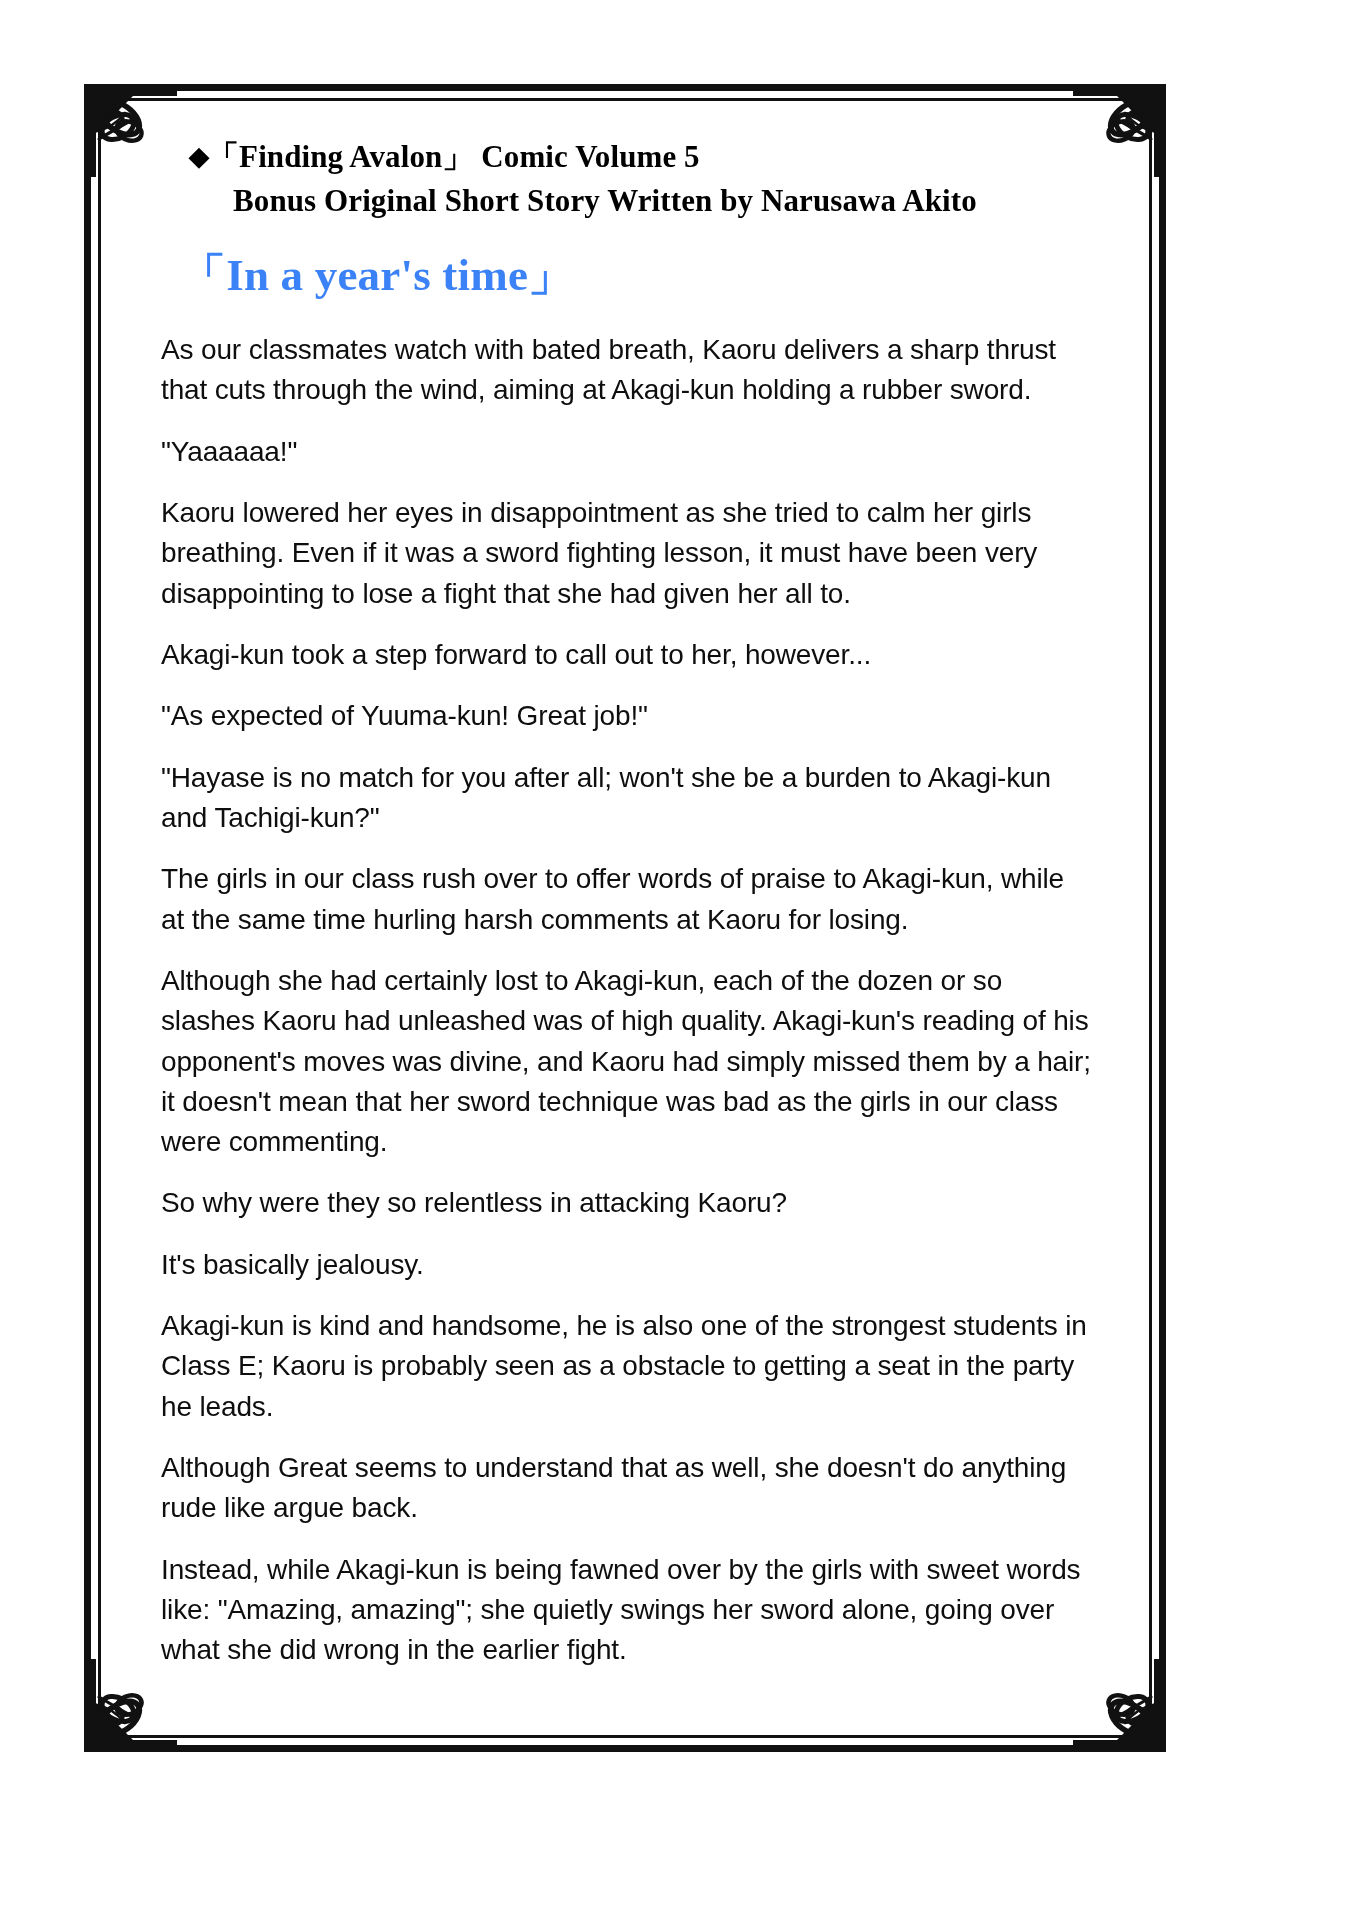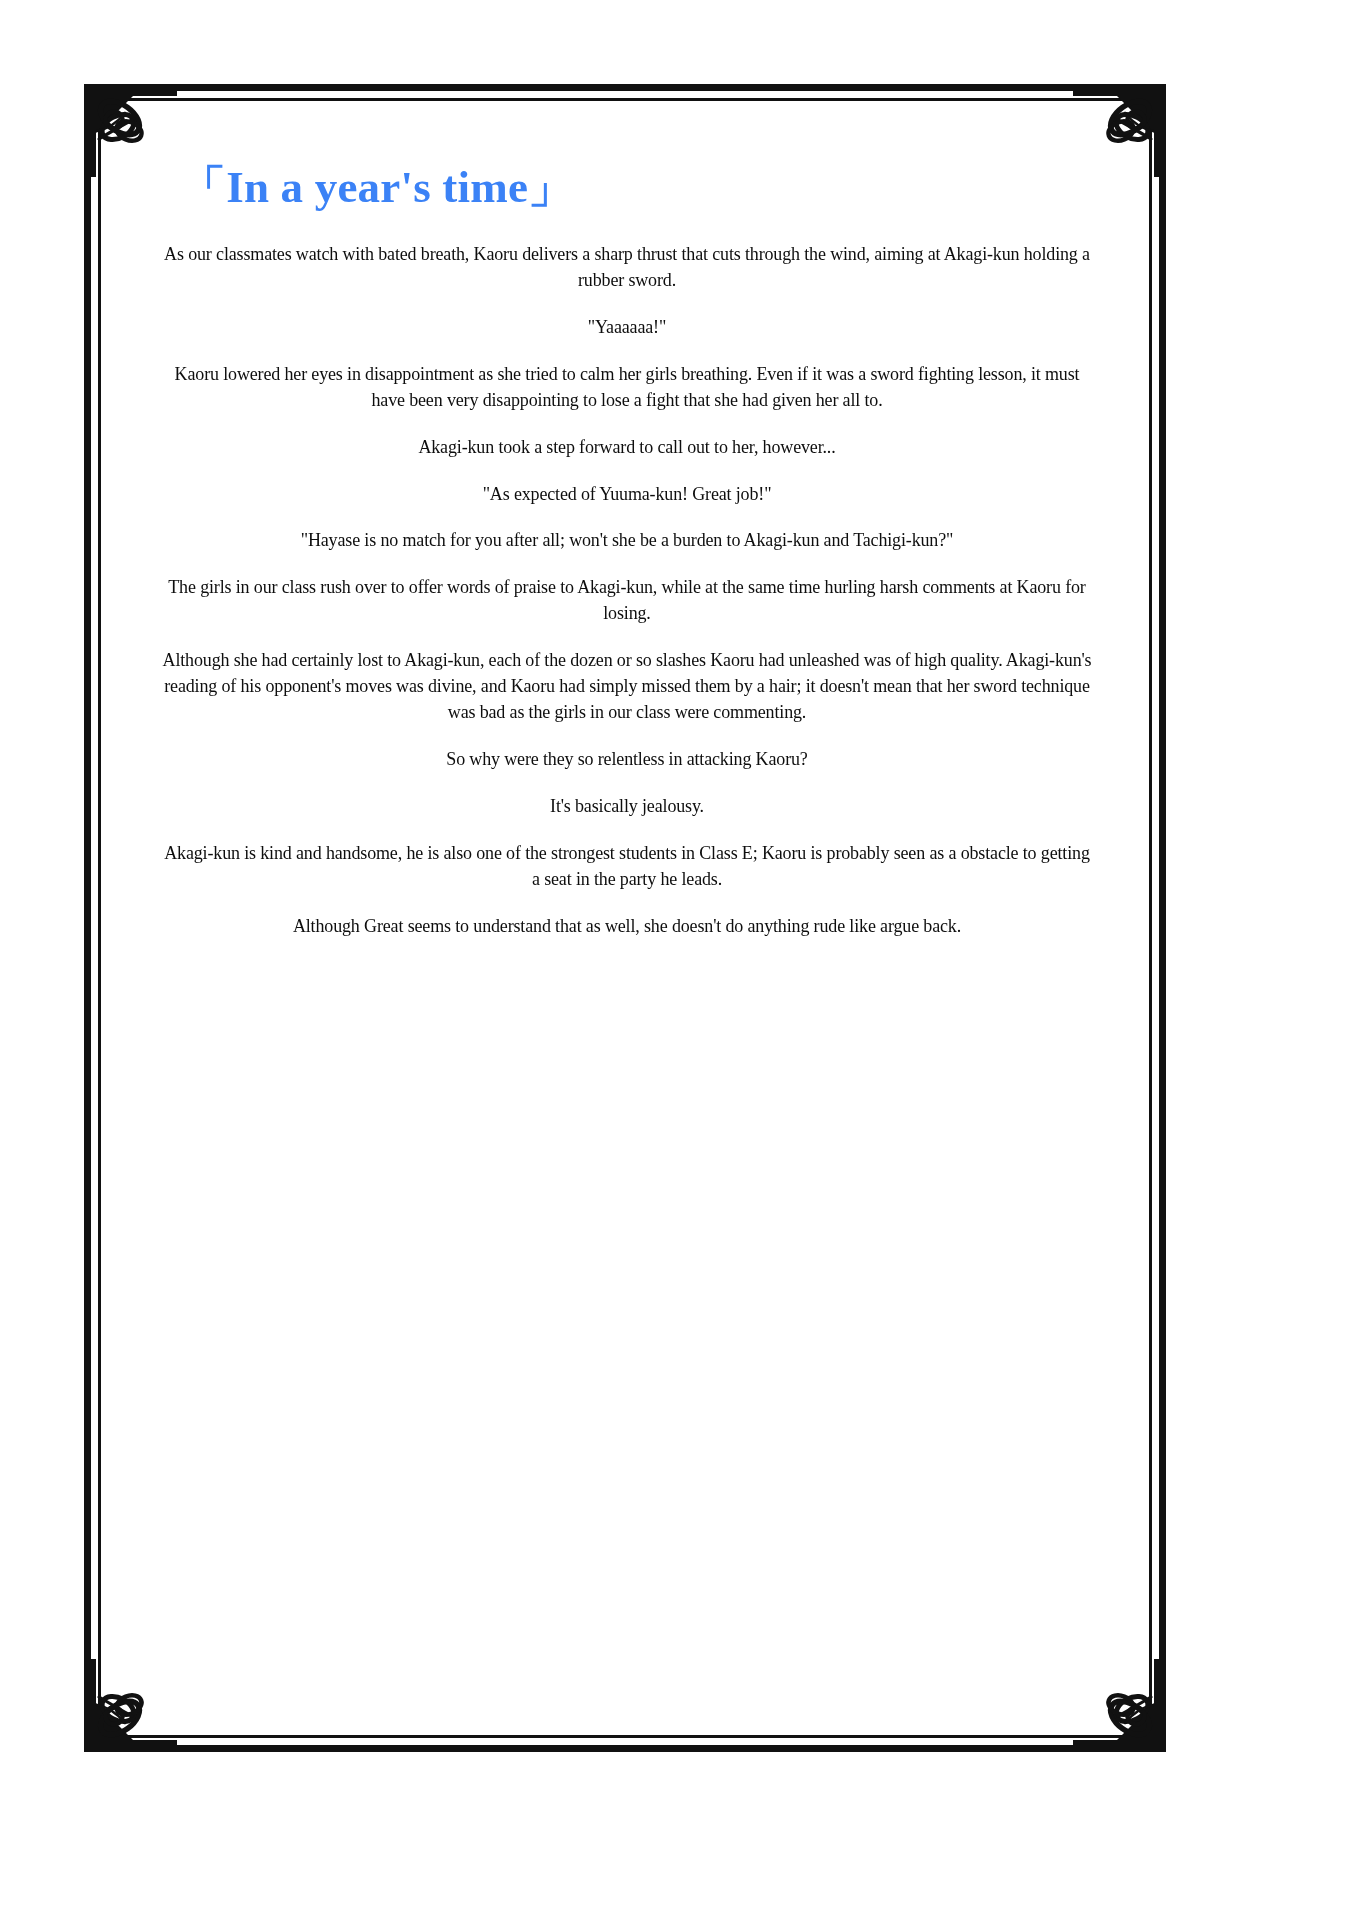--- a/index.html
+++ b/index.html
@@ -96,29 +96,28 @@
     font-size: 45px;
     color: #3b82f6;
     margin: 26px 0 0 0;
     padding-left: 38px;
     line-height: 1.18;
     letter-spacing: 0.2px;
   }
 
   .body-text {
     margin-top: 28px;
-    font-family: Liberation Serif, serif;
+    font-family: Liberation Sans, sans-serif;
     font-stretch: condensed;
-    font-size: 18px;
+    font-size: 28px;
     line-height: 1.44;
     color: #0e0e0e;
     letter-spacing: -0.15px;
     padding-left: 18px;
     padding-right: 6px;
-    text-align: center;
   }
   .body-text p {
     margin: 0 0 21px 0;
   }
   .body-text p:last-child { margin-bottom: 0; }
 </style>
 </head>
 <body>
 
 <div class="page">
@@ -173,33 +172,38 @@
         <ellipse cx="31" cy="40" rx="17" ry="11" transform="rotate(-28 31 40)" fill="none" stroke="#111111" stroke-width="5"></ellipse>
         <ellipse cx="42" cy="44" rx="13" ry="9" transform="rotate(22 42 44)" fill="none" stroke="#111111" stroke-width="4.5"></ellipse>
         <circle cx="27" cy="33" r="8.5" fill="none" stroke="#111111" stroke-width="4.5"></circle>
         <path d="M12 52 C22 46 32 40 45 33" fill="none" stroke="#111111" stroke-width="3.2" stroke-linecap="round"></path>
         <path d="M10 44 C20 42 30 36 38 26" fill="none" stroke="#111111" stroke-width="2.6" stroke-linecap="round"></path>
       </svg>
     </div>
 
     <div class="content">
 
+      <div class="heading-block">
+        <span class="heading-line-1"><span class="diamond-bullet">◆</span><span>「Finding Avalon」 Comic Volume 5</span></span>
+        <span class="heading-line-2">Bonus Original Short Story Written by Narusawa Akito</span>
+      </div>
 
       <h1 class="story-title">「In a year's time」</h1>
 
       <div class="body-text">
         <p>As our classmates watch with bated breath, Kaoru delivers a sharp thrust that cuts through the wind, aiming at Akagi-kun holding a rubber sword.</p>
         <p>"Yaaaaaa!"</p>
         <p>Kaoru lowered her eyes in disappointment as she tried to calm her girls breathing. Even if it was a sword fighting lesson, it must have been very disappointing to lose a fight that she had given her all to.</p>
         <p>Akagi-kun took a step forward to call out to her, however...</p>
         <p>"As expected of Yuuma-kun! Great job!"</p>
         <p>"Hayase is no match for you after all; won't she be a burden to Akagi-kun and Tachigi-kun?"</p>
         <p>The girls in our class rush over to offer words of praise to Akagi-kun, while at the same time hurling harsh comments at Kaoru for losing.</p>
         <p>Although she had certainly lost to Akagi-kun, each of the dozen or so slashes Kaoru had unleashed was of high quality. Akagi-kun's reading of his opponent's moves was divine, and Kaoru had simply missed them by a hair; it doesn't mean that her sword technique was bad as the girls in our class were commenting.</p>
         <p>So why were they so relentless in attacking Kaoru?</p>
         <p>It's basically jealousy.</p>
         <p>Akagi-kun is kind and handsome, he is also one of the strongest students in Class E; Kaoru is probably seen as a obstacle to getting a seat in the party he leads.</p>
         <p>Although Great seems to understand that as well, she doesn't do anything rude like argue back.</p>
+        <p>Instead, while Akagi-kun is being fawned over by the girls with sweet words like: "Amazing, amazing"; she quietly swings her sword alone, going over what she did wrong in the earlier fight.</p>
       </div>
 
     </div>
   </div>
 </div>
 
 </body></html>

